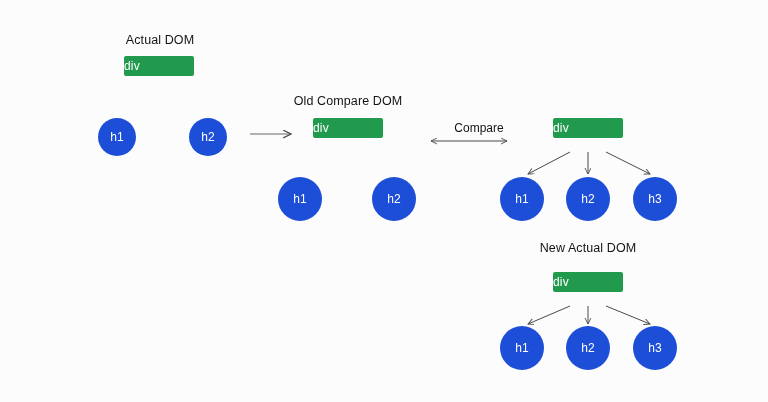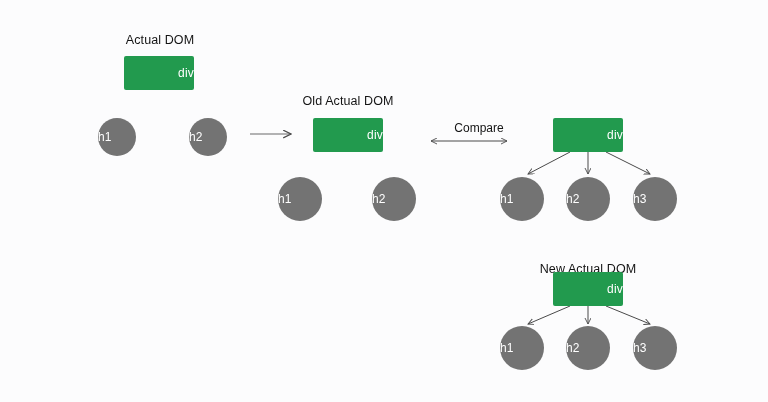--- a/index.html
+++ b/index.html
@@ -33,40 +33,41 @@
     font-weight: normal;
     color: #141414;
     letter-spacing: 0.1px;
     white-space: nowrap;
     transform: translateX(-50%);
     text-align: center;
   }
   .node-box {
     position: absolute;
     width: 70px;
-    height: 34px;
+    height: 20px;
     background: #229a4e;
     border-radius: 2px;
     display: flex;
     align-items: center;
-    justify-content: flex-end;
+    justify-content: flex-start;
     transform: translateX(-50%);
   }
   .node-box .node-label {
     color: #ffffff;
     font-size: 12px;
     font-weight: normal;
     letter-spacing: 0.2px;
   }
   .node-circle {
     position: absolute;
     border-radius: 50%;
-    background: #737373;
+    background: #1d4ed8;
     display: flex;
     align-items: center;
+    justify-content: center;
     transform: translate(-50%, -50%);
   }
   .node-circle .node-label {
     color: #ffffff;
     font-size: 12px;
     letter-spacing: 0.2px;
   }
   .circle-sm {
     width: 38px;
     height: 38px;
@@ -118,21 +119,21 @@
   </div>
 
   <div class="node-circle circle-sm" style="left:117px; top:137px;">
     <span class="node-label">h1</span>
   </div>
 
   <div class="node-circle circle-sm" style="left:208px; top:137px;">
     <span class="node-label">h2</span>
   </div>
 
-  <div class="group-title" style="left:348px; top:94px;">Old Actual DOM</div>
+  <div class="group-title" style="left:348px; top:94px;">Old Compare DOM</div>
 
   <div class="node-box" style="left:348px; top:118px;">
     <span class="node-label">div</span>
   </div>
 
   <div class="node-circle circle-md" style="left:300px; top:199px;">
     <span class="node-label">h1</span>
   </div>
 
   <div class="node-circle circle-md" style="left:394px; top:199px;">
@@ -151,21 +152,21 @@
   </div>
 
   <div class="node-circle circle-md" style="left:588px; top:199px;">
     <span class="node-label">h2</span>
   </div>
 
   <div class="node-circle circle-md" style="left:655px; top:199px;">
     <span class="node-label">h3</span>
   </div>
 
-  <div class="group-title" style="left:588px; top:262px;">New Actual DOM</div>
+  <div class="group-title" style="left:588px; top:241px;">New Actual DOM</div>
 
   <div class="node-box" style="left:588px; top:272px;">
     <span class="node-label">div</span>
   </div>
 
   <div class="node-circle circle-md" style="left:522px; top:348px;">
     <span class="node-label">h1</span>
   </div>
 
   <div class="node-circle circle-md" style="left:588px; top:348px;">

